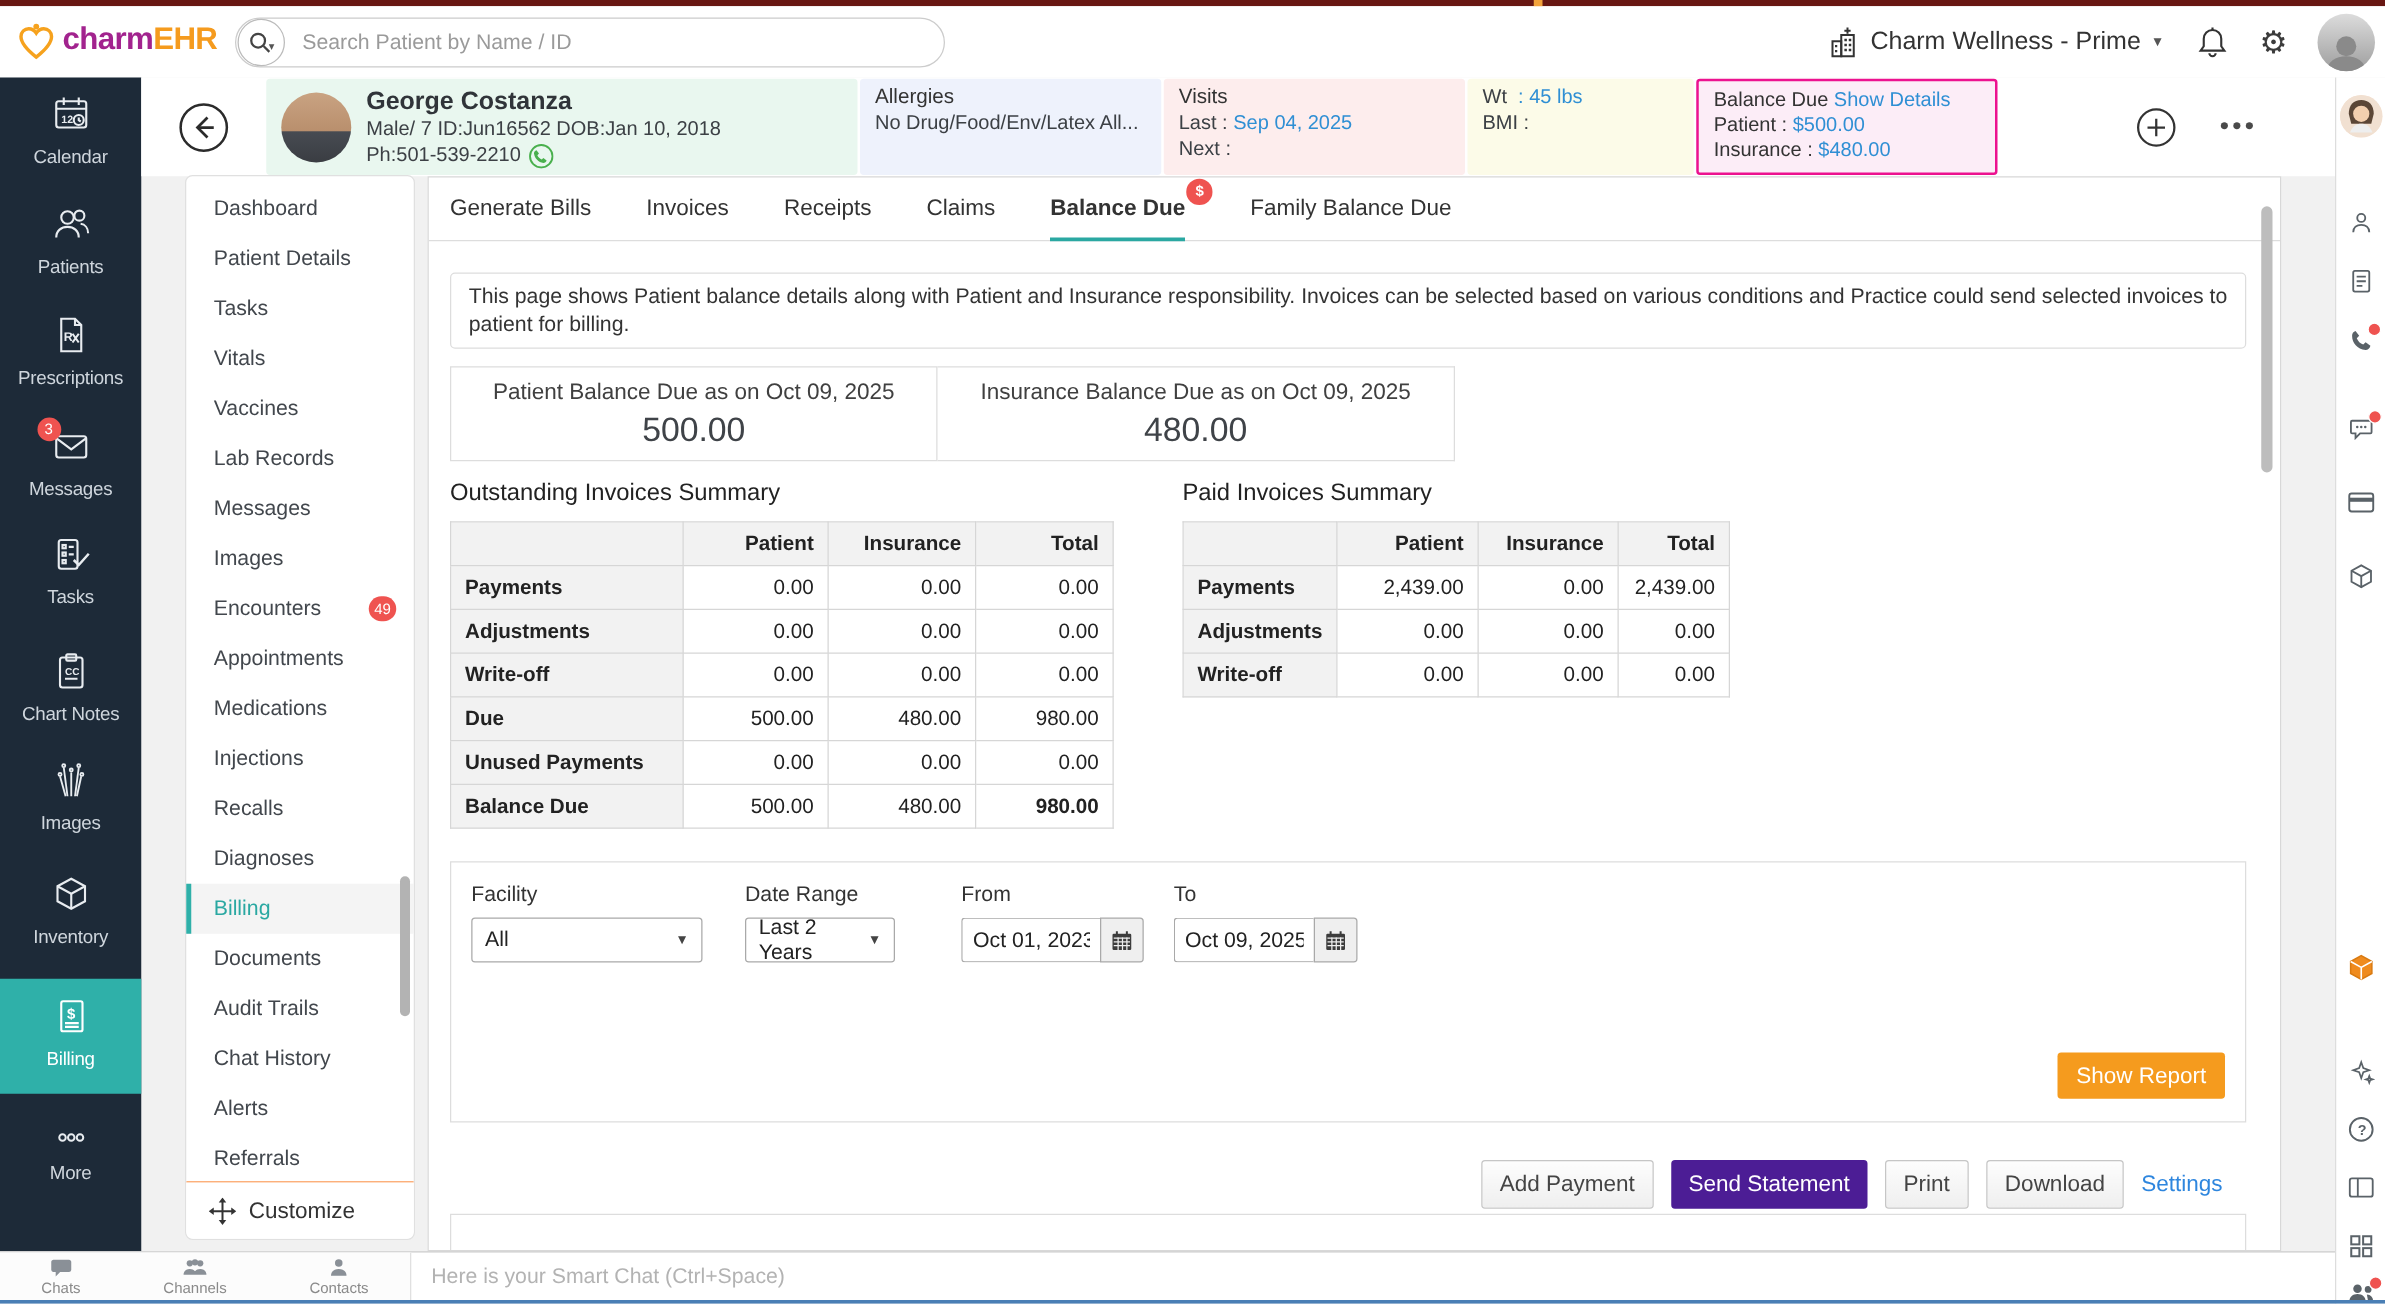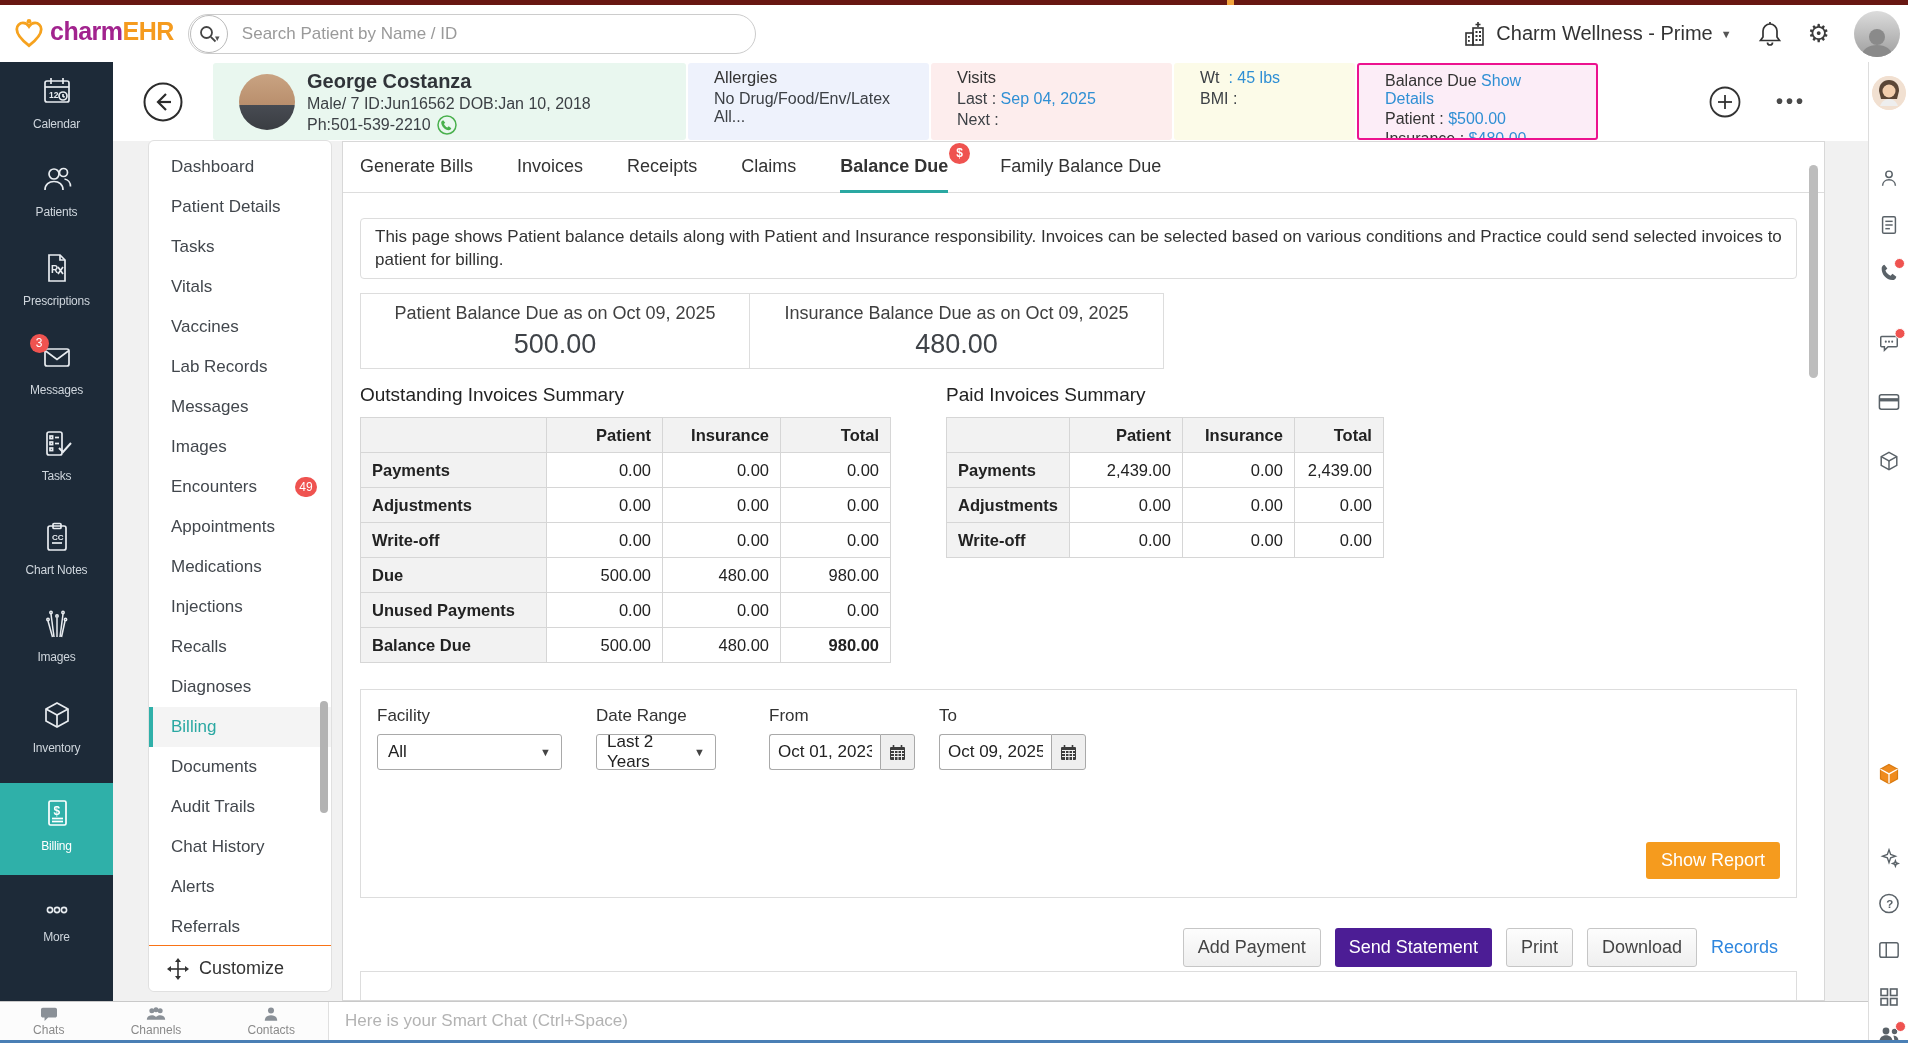--- a/index.html
+++ b/index.html
@@ -26,39 +26,39 @@
   .practice { display:flex; align-items:center; gap:8px; cursor:pointer; }
   .practice-name { font-size:20px; color:#333; }
   .caret-down { font-size:11px; color:#555; }
   .hdr-icon { margin-left:26px; display:flex; align-items:center; }
   .gear-glyph { font-family:"DejaVu Sans",sans-serif; font-size:25px; color:#3c3c3c; line-height:1; }
   .user-avatar { width:46px; height:46px; border-radius:50%; background:linear-gradient(#dcdcdc,#9e9e9e); margin:0 8px 0 24px; display:flex; align-items:flex-end; justify-content:center; overflow:hidden; }
 
   
   #sidebar { left:0; top:62px; width:113px; height:939px; background:#1d2a38; }
   .sb-item { position:absolute; left:0; width:113px; text-align:center; cursor:pointer; }
-  .sb-label { display:block; margin-top:5px; font-size:12px; color:#cfd6dd; letter-spacing:-0.2px; }
+  .sb-label { display:block; margin-top:5px; font-size:15px; color:#cfd6dd; letter-spacing:-0.2px; }
   .sb-item.active { background:#2fb0a9; padding-top:14px; height:92px; }
   .sb-item.active .sb-label { color:#fff; }
   .sb-badge { position:absolute; top:-7px; right:24px; min-width:19px; height:19px; border-radius:10px; background:#ef5350; color:#fff; font-size:12px; line-height:19px; padding:0 4px; }
   .icon-holder { position:relative; display:inline-block; }
 
   
   #menu-panel { left:148px; top:140px; width:184px; height:852px; background:#fff; border:1px solid #e0e0e0; border-radius:6px; }
   .menu-list { position:absolute; top:6px; left:0; right:0; }
   .menu-item { height:40px; line-height:40px; padding-left:22px; font-size:17px; color:#42474d; cursor:pointer; white-space:nowrap; position:relative; }
   .menu-item.active { background:#f4f4f4; color:#2aa8a2; border-left:4px solid #2fb0a9; padding-left:18px; }
   .menu-badge { position:absolute; right:14px; top:10px; min-width:22px; height:20px; border-radius:10px; background:#ef5350; color:#fff; font-size:12px; line-height:20px; text-align:center; padding:0 4px; }
   .menu-scroll { position:absolute; right:3px; top:560px; width:8px; height:112px; background:#b3b3b3; border-radius:4px; }
   .customize-row { position:absolute; left:0; right:0; bottom:0; height:46px; border-top:1px solid #f97316; display:flex; align-items:center; padding-left:18px; gap:10px; font-size:18px; color:#333; cursor:pointer; background:#fff; border-radius:0 0 6px 6px; }
 
   
   #patient-band { left:113px; top:62px; width:1755px; height:79px; background:#fff; display:flex; align-items:stretch; }
   .back-zone { width:100px; display:flex; align-items:center; justify-content:center; }
-  .band-sec { border-radius:3px; margin:1px 2px 1px 0; padding:5px 26px; overflow:hidden; }
+  .band-sec { border-radius:3px; margin:1px 2px 1px 0; padding:5px 12px; overflow:hidden; }
   .sec-green { width:473px; background:#e9f7ef; display:flex; gap:12px; align-items:center; }
   .sec-allergy { width:241px; background:#eef2fc; }
   .sec-visits { width:241px; background:#fdeded; }
   .sec-wt { width:181px; background:#fcfbe8; }
   .sec-balance { width:241px; background:#fcedf7; border:2px solid #ec128f; }
   .pt-photo { width:56px; height:56px; border-radius:50%; background:linear-gradient(180deg,#c9a382 0%,#b98f6d 55%,#474b52 56%,#3a3d42 100%); flex:none; }
   .pt-name { font-size:20px; font-weight:bold; color:#303439; line-height:1.2; }
   .pt-line { font-size:16px; color:#3c4045; margin-top:2px; display:flex; align-items:center; gap:6px; }
   .band-title { font-size:16.5px; color:#333; }
   .band-row { font-size:16px; color:#3c4045; margin-top:3px; }
@@ -554,21 +554,21 @@
 
 
     <button class="show-report-btn">Show Report</button>
   </div>
 
   <div class="actions-row">
     <button class="btn-gray">Add Payment</button>
     <button class="btn-orange">Send Statement</button>
     <button class="btn-gray">Print</button>
     <button class="btn-gray">Download</button>
-    <button class="link-blue">Records</button>
+    <button class="link-blue">Settings</button>
   </div>
 
   <div class="stub-box"></div>
 </div>
 
 <div class="abs" id="right-rail">
   <div class="rr-icon" style="top:14px">
     <div class="rr-avatar">
         <svg width="34" height="34" viewBox="0 0 34 34">
           <circle cx="17" cy="17" r="17" fill="#f1e0d1"></circle>

